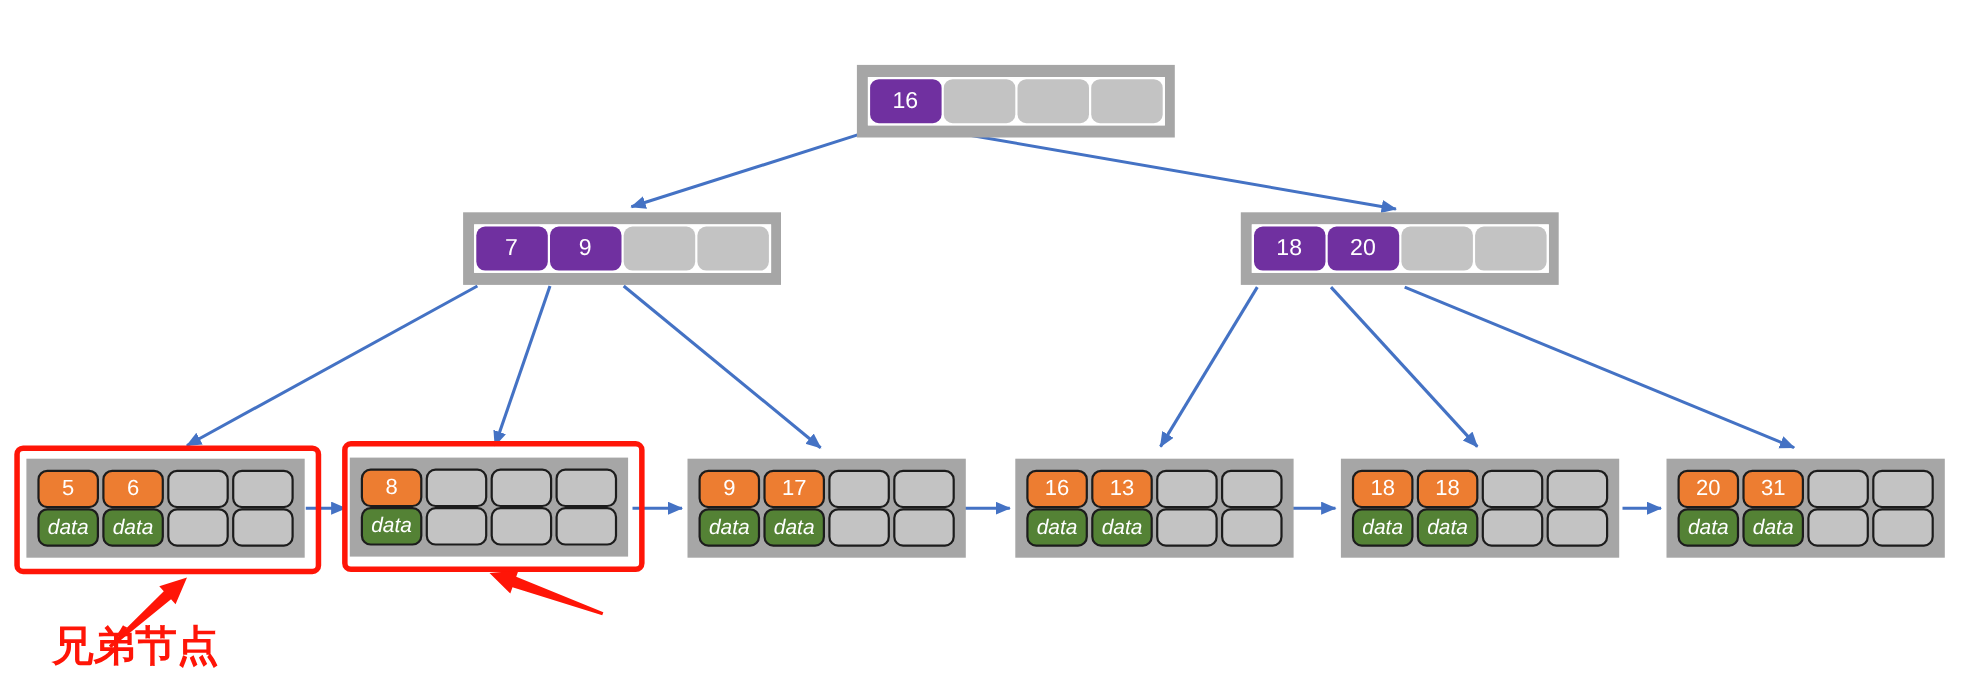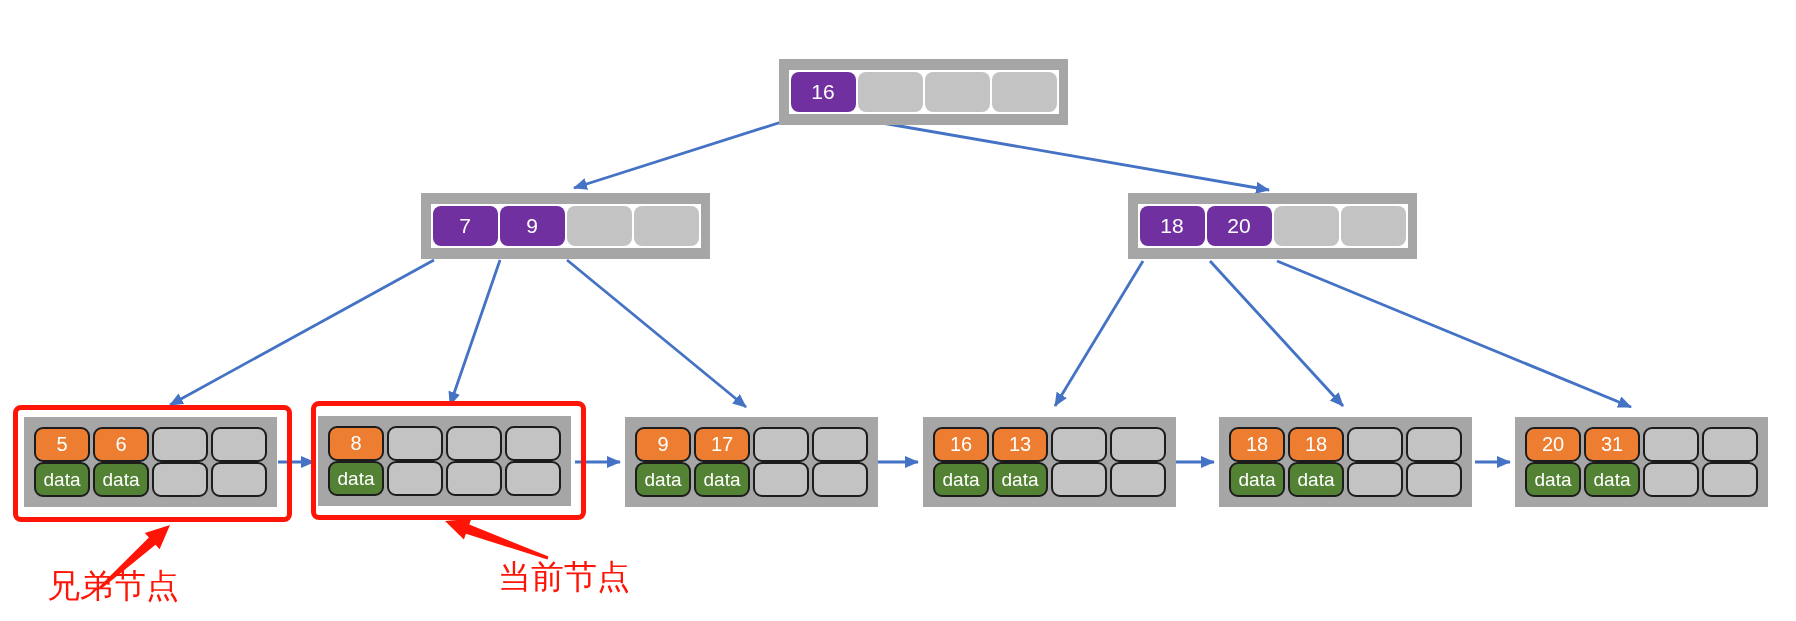--- a/index.html
+++ b/index.html
@@ -31,31 +31,31 @@
 
   
   .node.leaf{width:253px;height:90px;display:flex;align-items:center;justify-content:center;}
   .leaf-grid{display:grid;grid-template-columns:repeat(4,56px);grid-template-rows:35px 35px;
              column-gap:3px;row-gap:0;}
   .cell{background:var(--cell-gray);border:2px solid #1c1c1c;border-radius:9px;
         display:flex;align-items:center;justify-content:center;color:#fff;}
   .cell.key{font-size:20px;}
   .cell.data{font-size:19px;}
   .cell.key.filled{background:var(--key-orange);}
-  .cell.data.filled{background:var(--data-green);}
+  .cell.data.filled{background:var(--data-green);font-style:italic;}
 
   
   .hl-rect{position:absolute;border:5px solid var(--highlight-red);border-radius:8px;
            background:transparent;z-index:5;}
   .hl-sibling{left:13px;top:405px;width:279px;height:117px;}
   .hl-current{left:311px;top:401px;width:275px;height:119px;}
 
   
-  .ann-label{position:absolute;color:var(--highlight-red);font-size:33px;line-height:1.1;
-             font-weight:400;z-index:7;white-space:nowrap;}
+  .ann-label{position:absolute;color:var(--highlight-red);font-size:38px;line-height:1.1;
+             font-weight:700;z-index:7;white-space:nowrap;}
   .lbl-sibling{left:47px;top:568px;}
   .lbl-current{left:498px;top:559px;}
 </style>
 </head>
 <body>
 
 <div class="canvas">
 
   <svg class="overlay edges" viewBox="0 0 1796 621" xmlns="http://www.w3.org/2000/svg">
     <defs>
@@ -180,15 +180,14 @@
 
   <div class="hl-rect hl-sibling"></div>
   <div class="hl-rect hl-current"></div>
 
   <svg class="overlay ann-arrows" viewBox="0 0 1796 621" xmlns="http://www.w3.org/2000/svg">
     <path fill="#FF1507" d="M170,525 L159.6,549.3 L155.5,544.8 L101,589.1 L99,586.9 L148.9,537.4 L144.8,532.9 Z"></path>
     <path fill="#FF1507" d="M445,521 L471.3,518.7 L469.3,524.4 L548.5,556.6 L547.5,559.4 L465.9,533.8 L463.9,539.5 Z"></path>
   </svg>
 
   <div class="ann-label lbl-sibling">兄弟节点</div>
-  <div class="ann-label lbl-current">当前节点</div>
 
 </div>
 
 </body></html>

